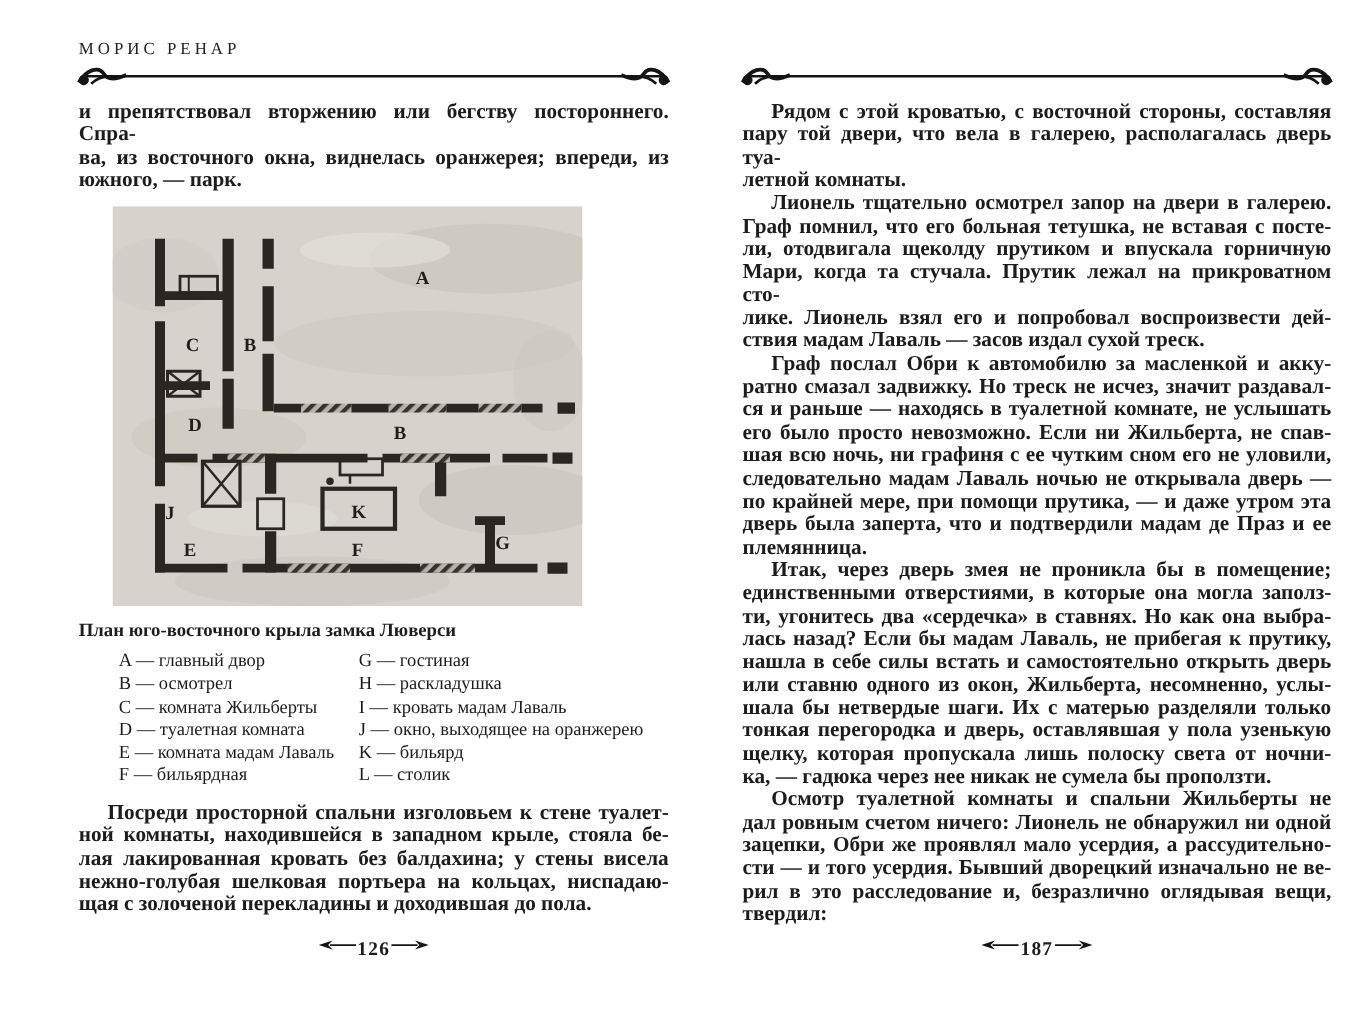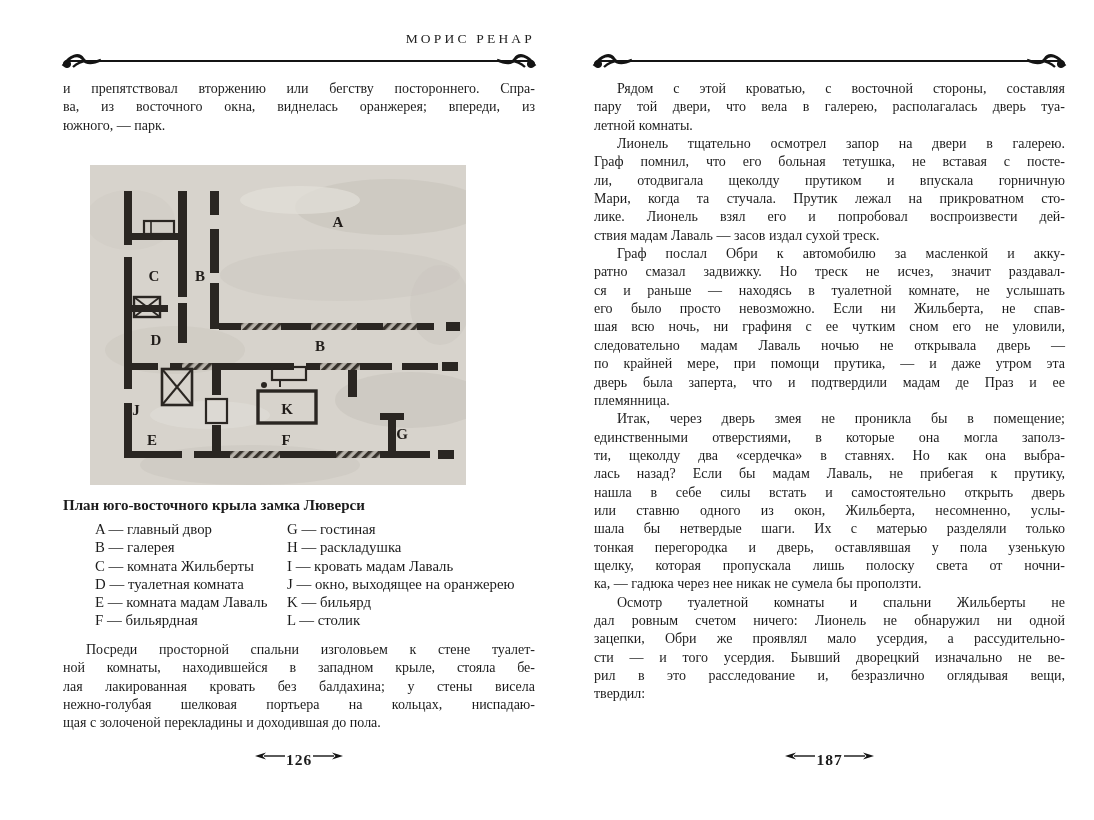--- a/index.html
+++ b/index.html
@@ -5,30 +5,30 @@
   html,body { margin:0; padding:0; }
   body {
     width:1094px; height:820px; background:#ffffff; position:relative;
     font-family:"Liberation Serif", serif; color:#1c1c1c; overflow:hidden;
   }
   .page { position:absolute; top:0; height:820px; }
   #left-page  { left:63px;  width:472px; }
   #right-page { left:594px; width:471px; }
 
   .running-head {
-    position:absolute; top:31px; left:0; right:0; text-align:right;
+    position:absolute; top:31px; left:0; right:0; text-align:left;
     font-size:13.5px; letter-spacing:3.2px; color:#232323; white-space:nowrap;
   }
   .head-rule { position:absolute; top:60px; left:6px; right:6px; height:2px; background:#141414; }
   .orn { position:absolute; top:51px; width:42px; height:20px; }
   .orn.o-left  { left:-2px; }
   .orn.o-right { right:-2px; transform:scaleX(-1); }
   .orn path, .orn circle { stroke:#141414; }
 
-  .bodytext { position:absolute; left:0; right:0; font-size:14px; line-height:18.35px; }
+  .bodytext { position:absolute; left:0; right:0; font-size:17px; line-height:18.35px;font-weight:bold; }
   .tline { text-align:justify; text-align-last:justify; }
   .tline.tlast { text-align-last:left; }
   .para.ind .tline:first-child { text-indent:23px; }
 
   .fig-wrap { position:absolute; top:165px; left:27px; width:376px; height:320px; }
   .fig-wrap svg { display:block; width:100%; height:100%; }
   .fig-caption {
     position:absolute; top:497px; left:0; right:0; text-align:left;
     font-weight:bold; font-size:15px;
   }
@@ -178,21 +178,21 @@
   </div>
 
   <div class="fig-caption">План юго-восточного крыла замка Люверси</div>
 
   <div class="legend">
     <div class="legend-row">
       <div class="legend-cell-l">A — главный двор</div>
       <div class="legend-cell-r">G — гостиная</div>
     </div>
     <div class="legend-row">
-      <div class="legend-cell-l">B — галерея</div>
+      <div class="legend-cell-l">B — осмотрел</div>
       <div class="legend-cell-r">H — раскладушка</div>
     </div>
     <div class="legend-row">
       <div class="legend-cell-l">C — комната Жильберты</div>
       <div class="legend-cell-r">I — кровать мадам Лаваль</div>
     </div>
     <div class="legend-row">
       <div class="legend-cell-l">D — туалетная комната</div>
       <div class="legend-cell-r">J — окно, выходящее на оранжерею</div>
     </div>
@@ -261,21 +261,21 @@
         <div class="tline">его было просто невозможно. Если ни Жильберта, не спав-</div>
         <div class="tline">шая всю ночь, ни графиня с ее чутким сном его не уловили,</div>
         <div class="tline">следовательно мадам Лаваль ночью не открывала дверь —</div>
         <div class="tline">по крайней мере, при помощи прутика, — и даже утром эта</div>
         <div class="tline">дверь была заперта, что и подтвердили мадам де Праз и ее</div>
         <div class="tline tlast">племянница.</div>
       </div>
     <div class="para ind">
         <div class="tline">Итак, через дверь змея не проникла бы в помещение;</div>
         <div class="tline">единственными отверстиями, в которые она могла заполз-</div>
-        <div class="tline">ти, щеколду два «сердечка» в ставнях. Но как она выбра-</div>
+        <div class="tline">ти, угонитесь два «сердечка» в ставнях. Но как она выбра-</div>
         <div class="tline">лась назад? Если бы мадам Лаваль, не прибегая к прутику,</div>
         <div class="tline">нашла в себе силы встать и самостоятельно открыть дверь</div>
         <div class="tline">или ставню одного из окон, Жильберта, несомненно, услы-</div>
         <div class="tline">шала бы нетвердые шаги. Их с матерью разделяли только</div>
         <div class="tline">тонкая перегородка и дверь, оставлявшая у пола узенькую</div>
         <div class="tline">щелку, которая пропускала лишь полоску света от ночни-</div>
         <div class="tline tlast">ка, — гадюка через нее никак не сумела бы проползти.</div>
       </div>
     <div class="para ind">
         <div class="tline">Осмотр туалетной комнаты и спальни Жильберты не</div>

